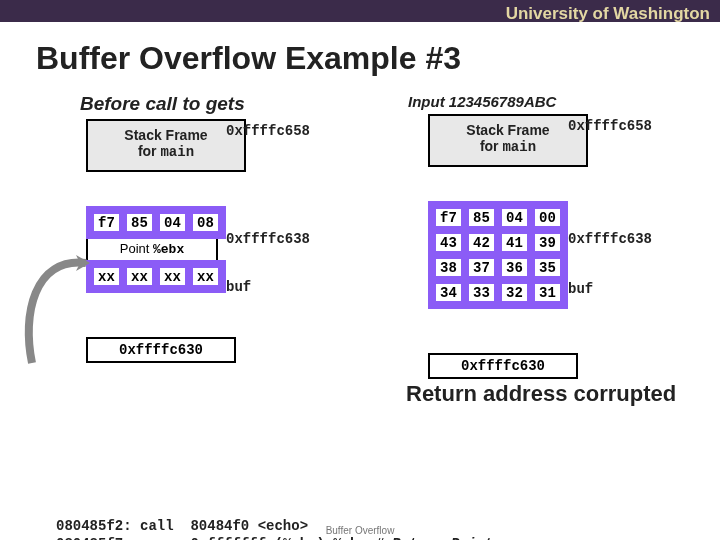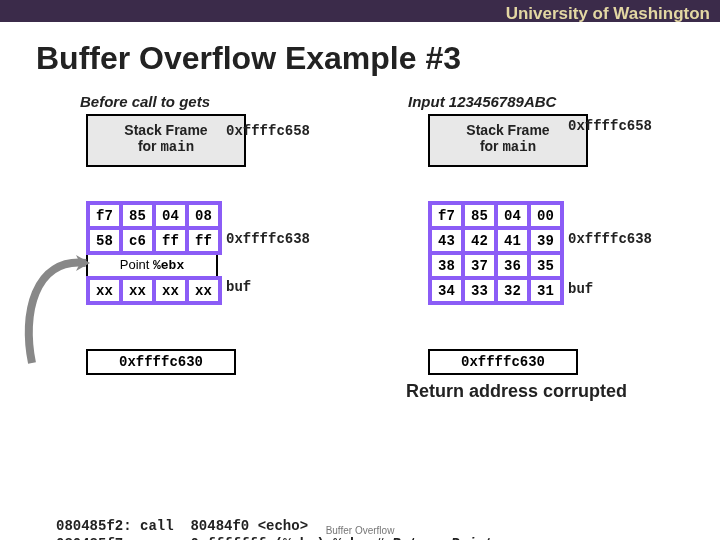--- a/index.html
+++ b/index.html
@@ -5,51 +5,51 @@
   * { margin: 0; padding: 0; box-sizing: border-box; }
   body {
     width: 720px; height: 540px;
     background: #fff;
     font-family: "Segoe UI", Arial, sans-serif;
     position: relative; overflow: hidden;
   }
   .topbar { background: #3b2b4a; height: 22px; text-align: right;
     color: #e3d7a3; font-weight: 700; font-size: 17px; padding: 4px 10px 0 0; }
   .title { font-size: 32px; font-weight: 800; color: #222; margin: 18px 0 8px 36px; }
-  .subtitle { font-style: italic; font-weight: 700; font-size: 15px; color: #222; }
+  .subtitle { font-style: italic; font-weight: 700; font-size: 19px; color: #222; }
   .content { position: relative; width: 100%; }
   .col { position: absolute; }
   .col-left { left: 86px; top: 8px; }
   .col-right { left: 400px; top: 8px; }
   .frame-label {
     border: 2px solid #000; background: #e8e8e8;
     text-align: center; font-size: 14px; font-weight: 600;
     color: #222; width: 160px; padding: 6px 0 10px 0;
   }
   .frame-label .sub { font-variant: normal; }
   .mono { font-family: "Courier New", monospace; font-weight: 700; }
   .addr { font-family: "Courier New", monospace; font-weight: 700; font-size: 14px; color: #222; position: absolute; }
   .bytes {
     border-collapse: collapse; background: #fff;
   }
   .bytes td {
-    border: 4px solid #8b5cf6; width: 33px; height: 25px;
+    border: 8px solid #8b5cf6; width: 33px; height: 25px;
     font-family: "Courier New", monospace; font-weight: 700; font-size: 14px;
     text-align: center; vertical-align: middle;
   }
   .saved-label {
     border: 2px solid #000; border-top: none; width: 132px; text-align: center;
     font-size: 13px; padding: 2px 0 3px 0;
   }
   .bottom-box {
     border: 2px solid #000; width: 150px; height: 26px;
     text-align: center; font-family: "Courier New", monospace; font-weight: 700;
     font-size: 14px; line-height: 22px; background: #fff;
   }
-  .corrupt { font-weight: 800; font-size: 18px; color: #222; position: absolute; }
+  .corrupt { font-weight: 800; font-size: 22px; color: #222; position: absolute; }
   .codeblock { font-family: "Courier New", monospace; font-weight: 700;
     font-size: 14px; line-height: 1.3; position: absolute; left: 56px; top: 432px; color: #222; }
   .ital { font-style: italic; }
   .footer { position: absolute; left: 0; right: 0; bottom: 4px; text-align: center;
     color: #777; font-size: 10px; }
   .arrow-svg { position: absolute; left: 14px; top: 170px; }
   .addr-right-title { position: absolute; font-style: italic; font-weight: 700; font-size: 15px; }
 </style>
 </head>
 <body>
@@ -76,26 +76,20 @@
 
     <div style="height:34px;"></div>
 
     <table class="bytes">
       <tbody>
           <tr>
         <td>f7</td>
         <td>85</td>
         <td>04</td>
         <td>08</td>
-      </tr>
-      <tr>
-        <td>58</td>
-        <td>c6</td>
-        <td>ff</td>
-        <td>ff</td>
       </tr>
     </tbody>
       </table>
     <div class="saved-label">
       <span>Point </span><span class="mono">%ebx</span>
     </div>
     <table class="bytes" style="margin-top:-2px;">
       <tbody>
           <tr>
         <td>xx</td>

